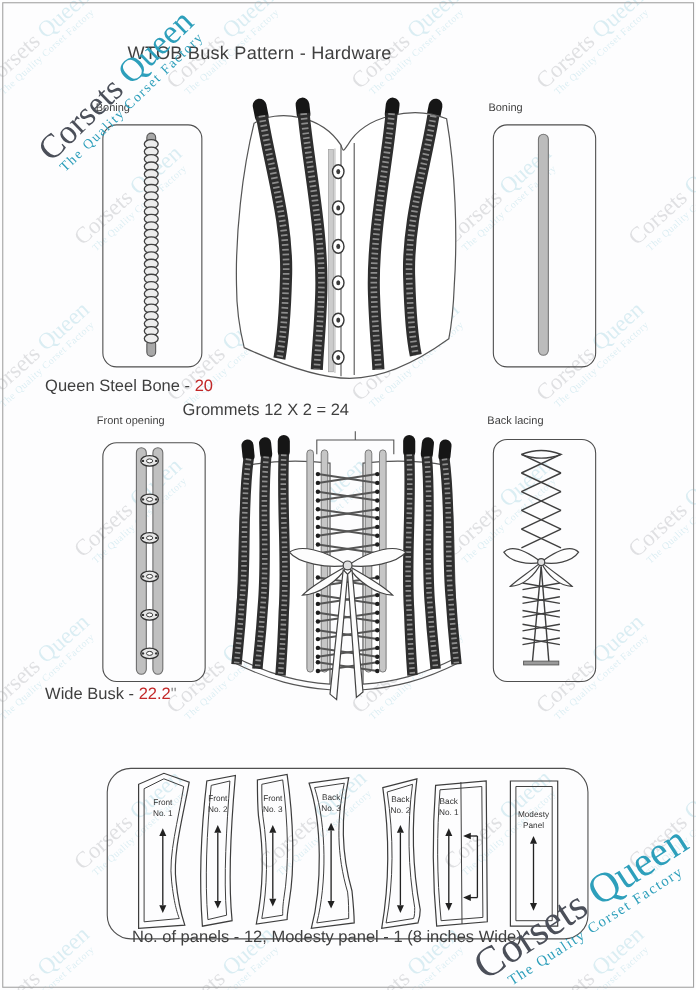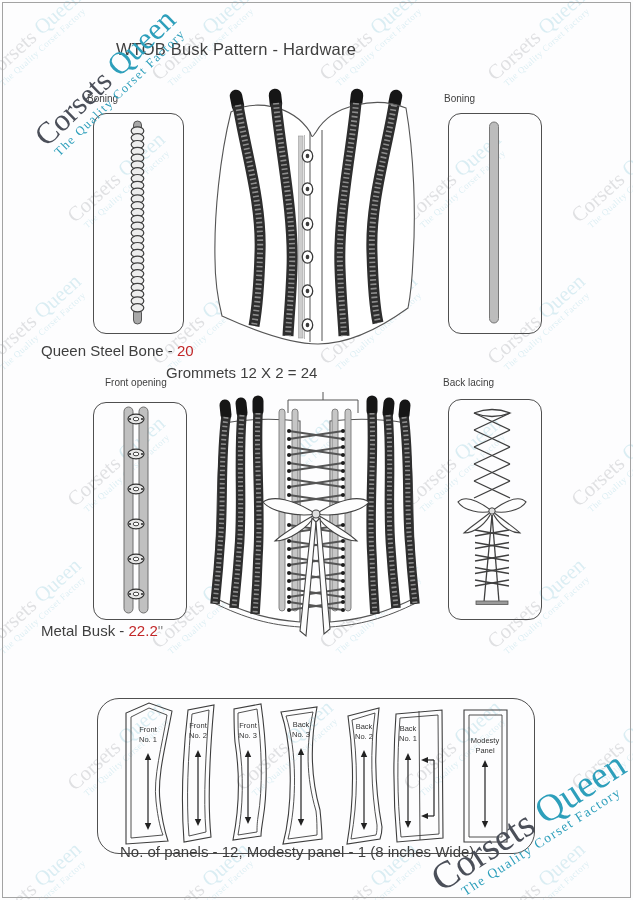--- a/index.html
+++ b/index.html
@@ -166,21 +166,21 @@
         <path class="strip-tex" d="M145,10 C141,55 127,120 129,175 C130,206 132,223 133,243"></path>
         <path class="strip-tex" d="M183,12 C175,60 159,110 161,160 C162,196 164,216 167,230"></path>
       </g>
   </svg>
 
   <div class="lbl cap" style="left:41px;top:342px;width:200px">
     <span>Queen Steel Bone - </span><span class="red">20</span>
   </div>
   <div class="lbl cap" style="left:166px;top:364px;width:300px">Grommets 12 X 2 = 24</div>
 
-  <div class="lbl hdr" style="left:105px;top:377px;width:101px">Front opening</div>
+  <div class="lbl hdr" style="left:88px;top:377px;width:101px">Front opening</div>
   <div class="lbl hdr" style="left:443px;top:377px;width:100px">Back lacing</div>
 
   <div class="box" style="left:93px;top:402px;width:92px;height:216px"></div>
   <svg style="left:93px;top:402px" width="92" height="216" viewBox="0 0 92 216">
     <rect x="31" y="5" width="9" height="206" rx="4.5" fill="#c0c0c0" stroke="#6e6e6e" stroke-width="1"></rect>
     <rect x="46" y="5" width="9" height="206" rx="4.5" fill="#c0c0c0" stroke="#6e6e6e" stroke-width="1"></rect>
     <g id="busk-clasps">
         <ellipse cx="43" cy="17" rx="8" ry="4.8" fill="#e6e6e6" stroke="#333" stroke-width="1.2"></ellipse>
         <ellipse cx="43" cy="17" rx="2.8" ry="1.8" fill="#fff" stroke="#333" stroke-width="0.9"></ellipse>
         <circle cx="37" cy="17" r="1.1" fill="#333"></circle>
@@ -355,21 +355,21 @@
       <path class="bow" d="M44,112 C32,122 22,128 16,134 C27,134 39,124 44,112 Z"></path>
       <path class="bow" d="M44,112 C56,122 66,128 72,134 C61,134 49,124 44,112 Z"></path>
       <circle cx="44" cy="112" r="3.2" fill="#e0e0e0" stroke="#444" stroke-width="1"></circle>
       <line class="lx" x1="44" y1="116" x2="36" y2="203"></line>
       <line class="lx" x1="44" y1="116" x2="51" y2="203"></line>
     </g>
     <rect x="28" y="202" width="32" height="3.5" fill="#9a9a9a" stroke="#555" stroke-width="0.8"></rect>
   </svg>
 
   <div class="lbl cap" style="left:41px;top:622px;width:200px">
-    <span>Metal Busk - </span><span class="red">22.2</span><span style="color:#8a8a8a">"</span>
+    <span>Wide Busk - </span><span class="red">22.2</span><span style="color:#8a8a8a">"</span>
   </div>
 
   <div class="box" style="left:97px;top:698px;width:436px;height:154px;border-radius:22px"></div>
   <svg style="left:97px;top:698px" width="436" height="154" viewBox="0 0 436 154">
     <g>
       <path class="pc" d="M29,146 L29,15 L52,5 L75,13 C69,46 60,78 63,103 C65,124 69,137 71,143 Z"></path>
       <path class="pc pci" d="M34,140 L34,19 L52,10 L70,17 C65,48 56,79 59,103 C61,122 64,132 66,137 Z"></path>
       <text class="pt" x="51" y="34">Front</text>
       <text class="pt" x="51" y="44">No. 1</text>
     </g>

